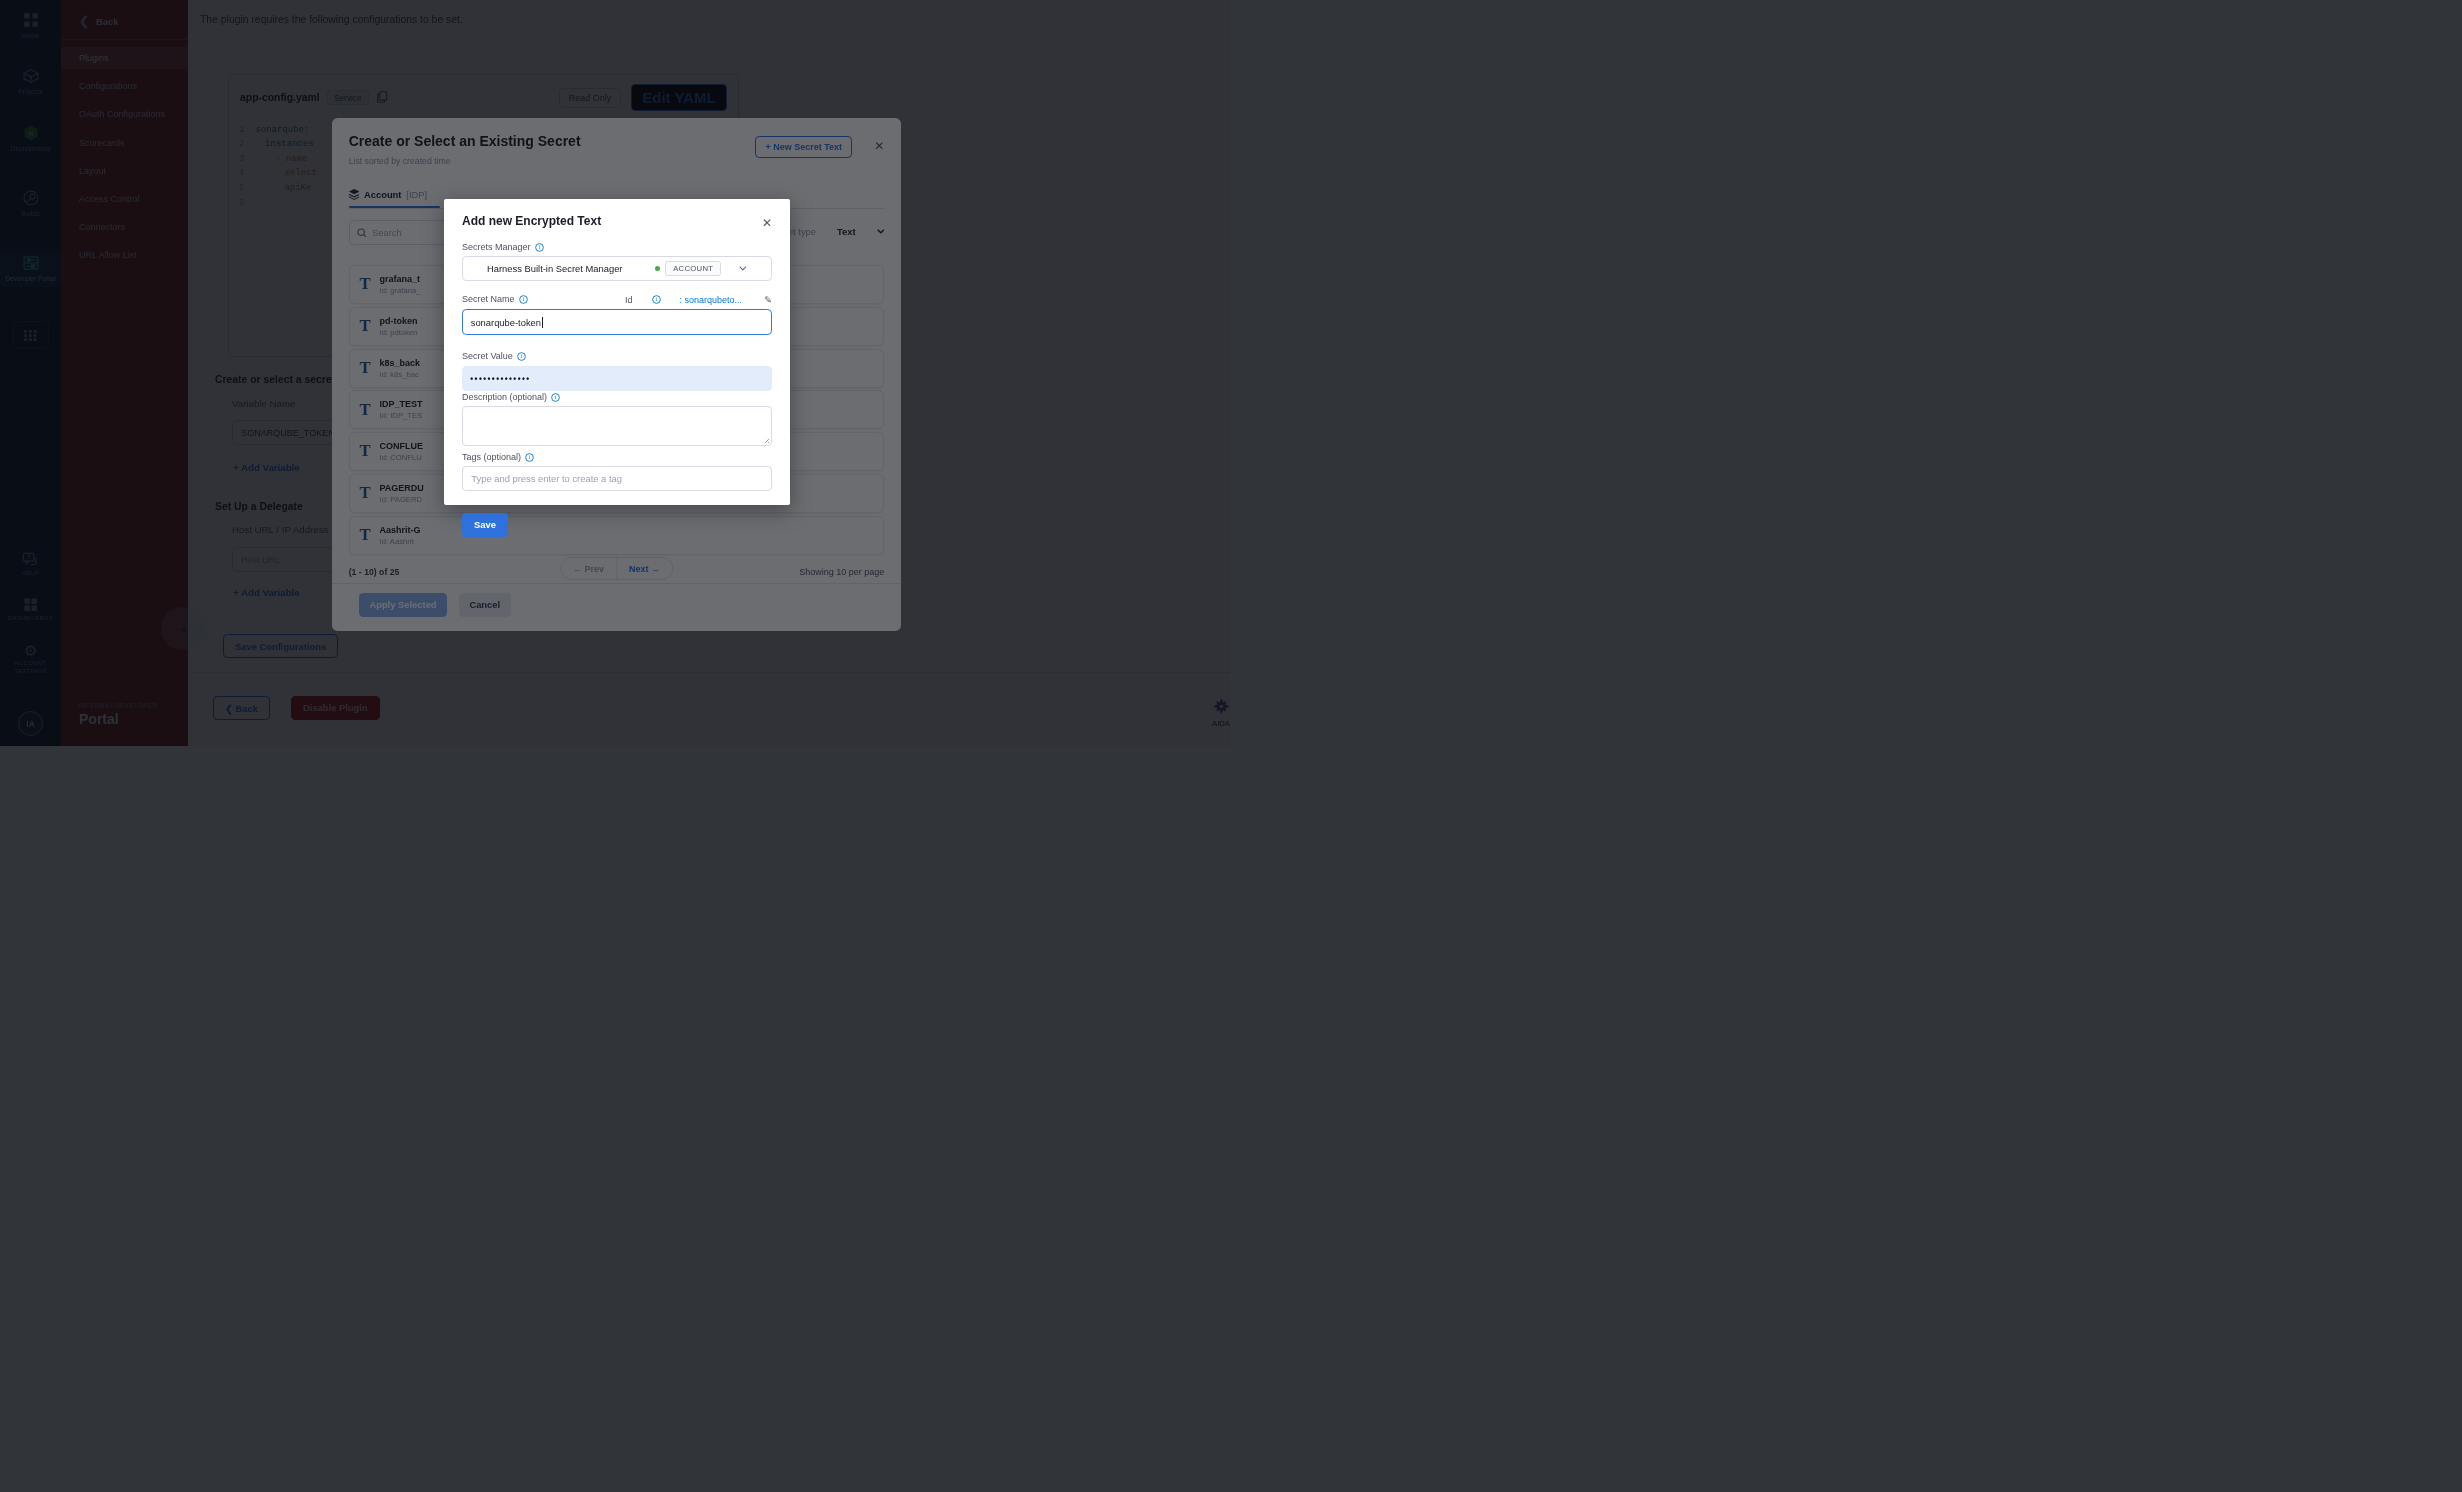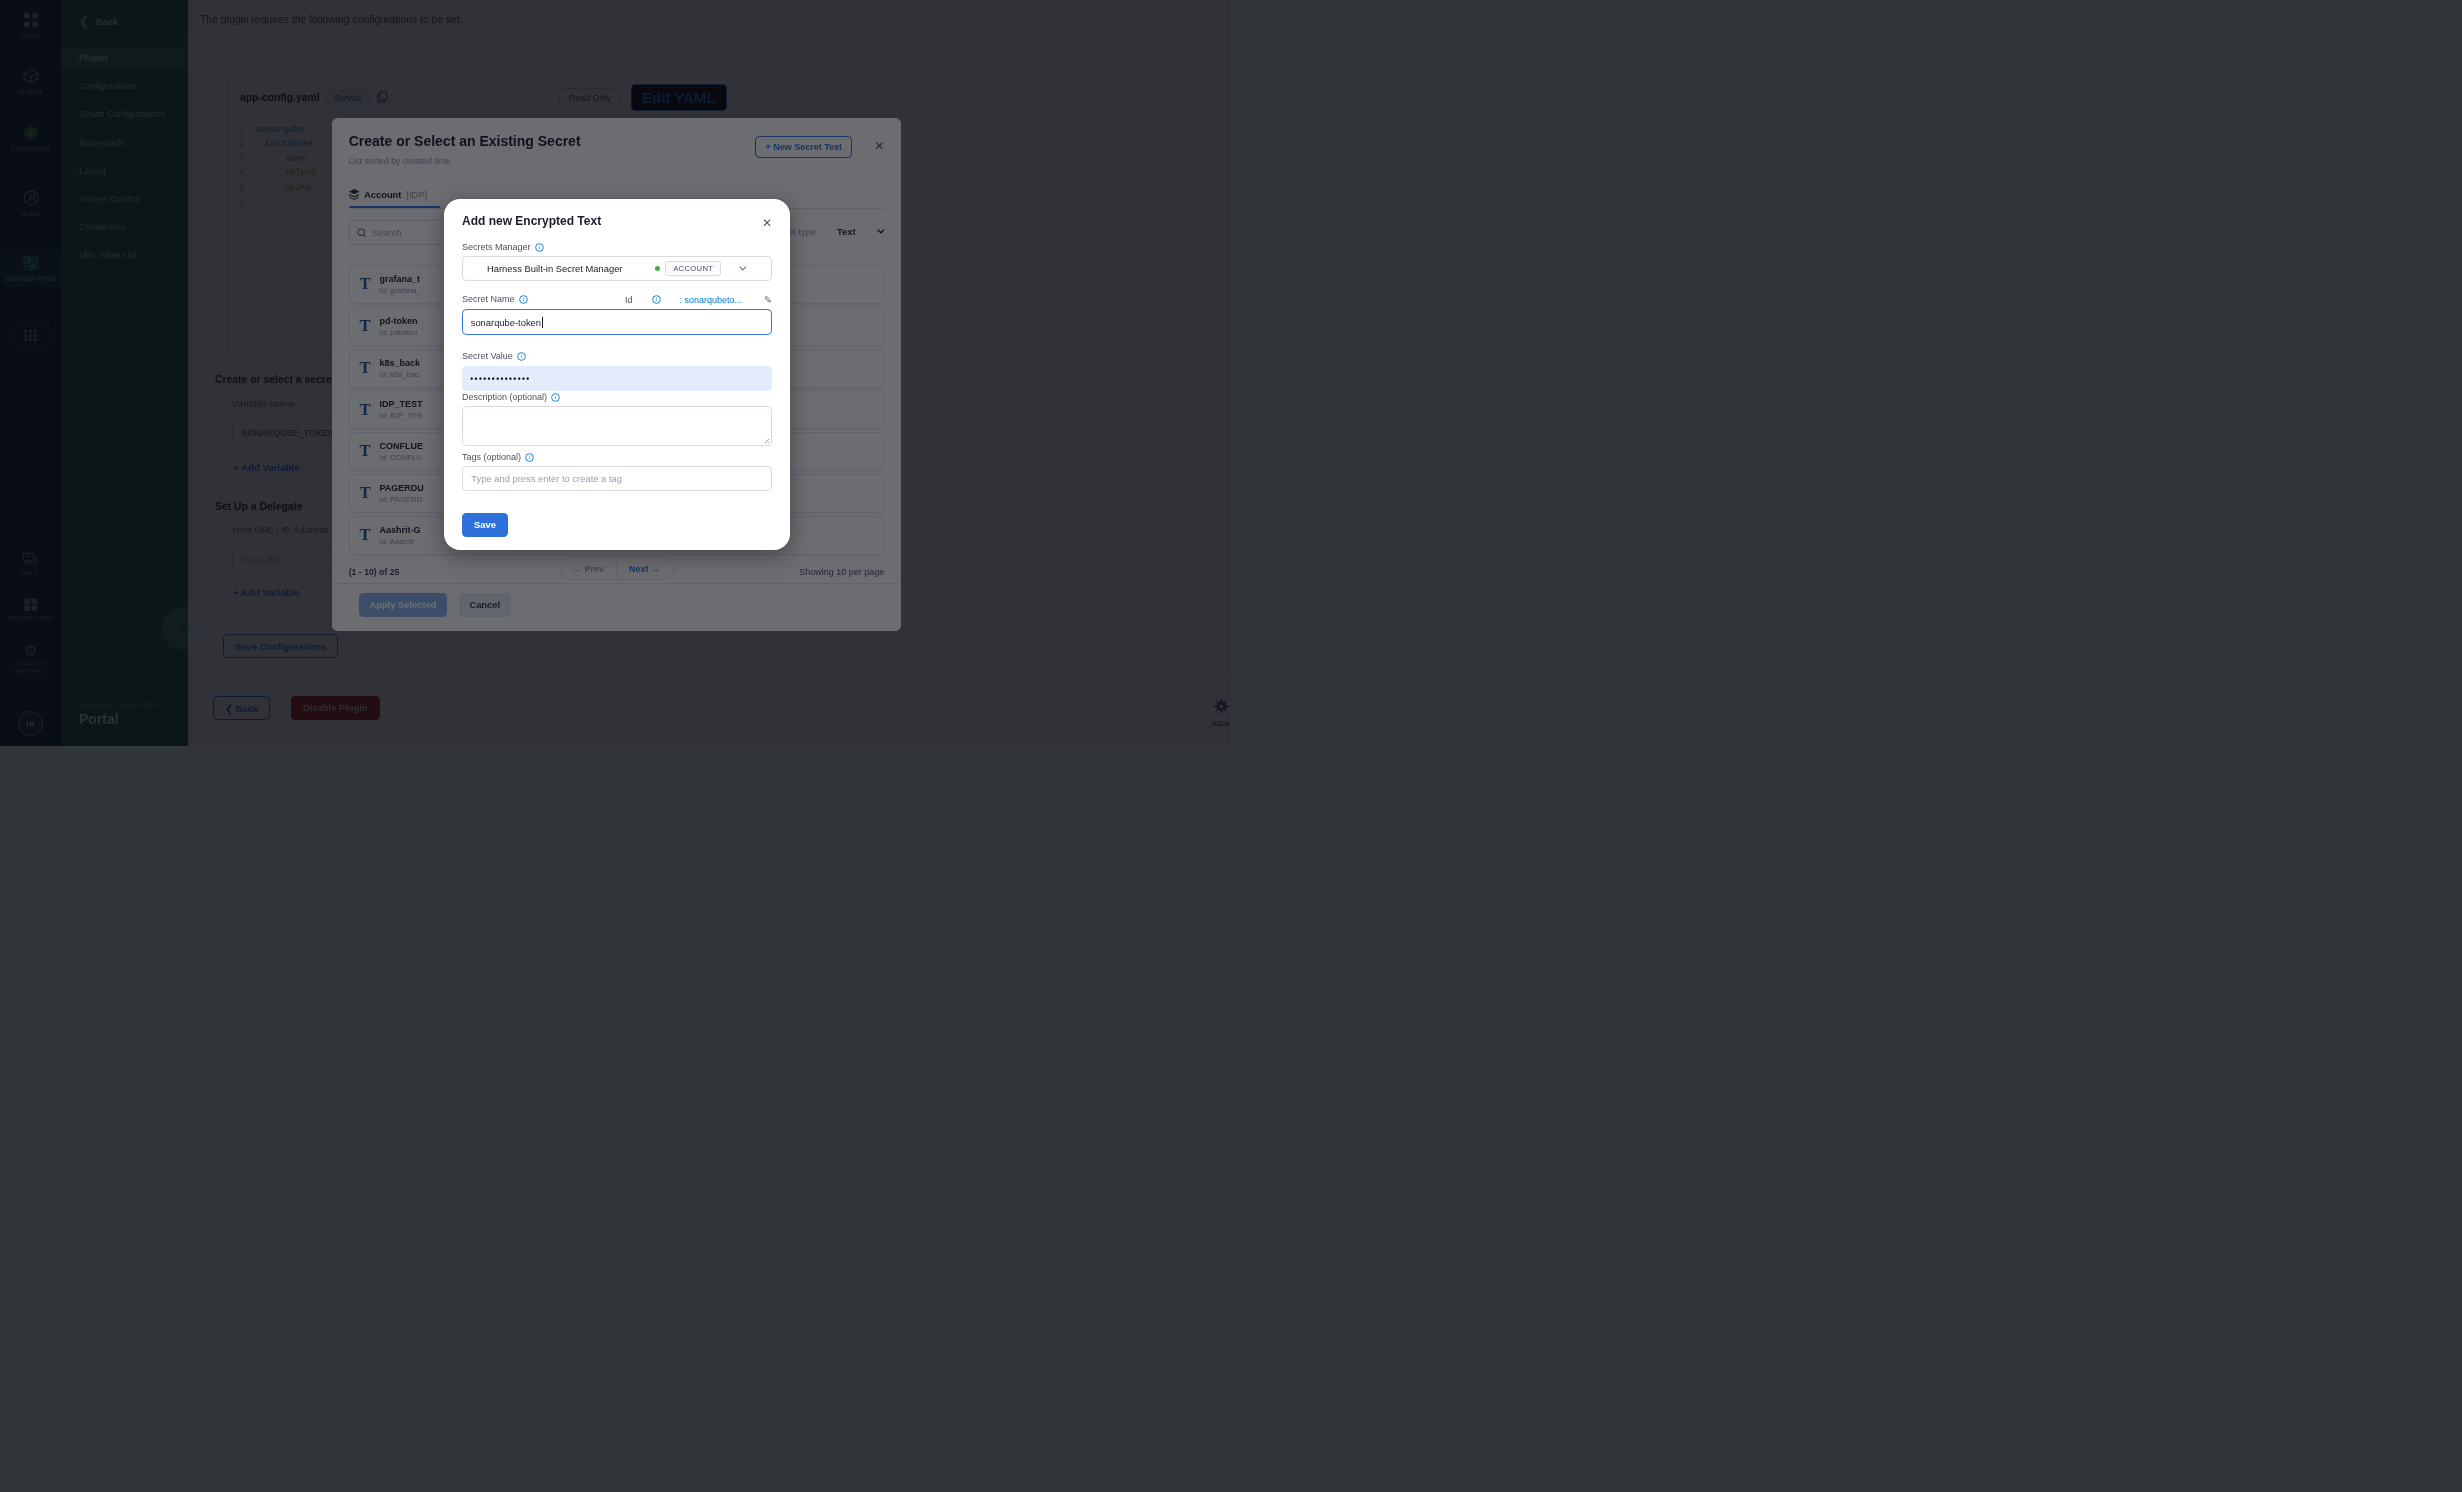--- a/index.html
+++ b/index.html
@@ -15,21 +15,21 @@
   .mainnav { position:absolute; left:0; top:0; width:61px; height:100%; background:#0a1b2e; z-index:1; }
   .mn-item { position:absolute; left:0; width:61px; text-align:center; color:#7d8ea0; cursor:pointer; }
   .mn-item svg { display:block; margin:0 auto 2.8px; }
   .mn-label { font-size:6.6px; letter-spacing:0.1px; line-height:7.7px; display:block; }
   .mn-active { background:rgba(61,199,192,0.10); border-radius:5.6px; padding:4.2px 0; }
   .mn-grid-btn { position:absolute; left:12.5px; top:321px; width:36px; height:28px; border:0.7px solid rgba(255,255,255,0.14); border-radius:5.6px; display:flex; align-items:center; justify-content:center; }
   .mn-bottom-label { font-size:6px; letter-spacing:0.3px; }
   .avatar { position:absolute; left:18px; top:711px; width:25px; height:25px; border:1.4px solid #8b97a3; border-radius:50%; color:#cfd8e0; font-size:8.3px; font-weight:bold; display:flex; align-items:center; justify-content:center; background:#17263a; }
 
   
-  .subnav { position:absolute; left:61px; top:0; width:127px; height:100%; background:#14532d; z-index:1; color:#cfd9e2; }
+  .subnav { position:absolute; left:61px; top:0; width:127px; height:100%; background:#7f1d1d; z-index:1; color:#cfd9e2; }
   .sn-back { display:flex; align-items:center; gap:7px; padding:14px 12.5px 11px 18px; font-size:9.4px; font-weight:bold; color:#cfd9e2; cursor:pointer; }
   .sn-back .chev { font-size:12px; color:#9fb0c0; }
   .sn-divider { height:0.7px; background:rgba(255,255,255,0.16); margin:0 0 7px; }
   .sn-item { padding:6.3px 7px 6.3px 18px; font-size:9px; color:#c0ccd8; cursor:pointer; margin:5.6px 0; white-space:nowrap; }
   .sn-item.on { background:rgba(255,255,255,0.13); color:#ffffff; }
   .sn-brand { position:absolute; left:18px; bottom:19.5px; }
   .sn-brand-small { font-size:6.3px; letter-spacing:0.4px; color:#8b97a3; }
   .sn-brand-big { font-size:14px; font-weight:bold; color:#e4eaf0; margin-top:1.4px; }
   .collapse-fab { position:absolute; left:161px; top:607px; width:43px; height:43px; border-radius:50%; background:rgba(210,220,232,0.25); z-index:2; display:flex; align-items:center; justify-content:center; color:#32404e; font-size:9px; }
 
@@ -87,21 +87,21 @@
   .mo-pager { position:absolute; left:50%; transform:translateX(-50%); top:439px; display:flex; border:0.7px solid #e2e4ec; border-radius:12px; overflow:hidden; background:#fff; }
   .pg-btn { padding:5.6px 12px; font-size:9px; font-weight:bold; }
   .pg-prev { color:#9aa0ab; border-right:0.7px solid #e2e4ec; }
   .pg-next { color:#2e71dc; cursor:pointer; }
   .mo-perpage { position:absolute; right:16.7px; top:449px; font-size:9px; color:#4f5162; }
   .mo-divider2 { position:absolute; left:0; right:0; top:465px; height:0.7px; background:#e4e7ec; }
   .mo-apply { position:absolute; left:27px; top:475px; border:none; border-radius:4.2px; background:#2e71dc; opacity:.55; color:#fff; font-size:9.4px; font-weight:bold; padding:6.3px 10.4px; }
   .mo-cancel { position:absolute; left:127px; top:475px; border:none; border-radius:4.2px; background:#e8ebf0; color:#39394d; font-size:9.4px; font-weight:bold; padding:6.3px 10.4px; cursor:pointer; }
 
   
-  .modal-inner { position:absolute; left:444px; top:199px; width:346px; height:351px; background:#fff; border-radius:16px; z-index:40; box-shadow:0 5.6px 21px rgba(0,0,0,0.35); }
+  .modal-inner { position:absolute; left:444px; top:199px; width:346px; height:306px; background:#fff; border-radius:2px; z-index:40; box-shadow:0 5.6px 21px rgba(0,0,0,0.35); }
   .mi-title { position:absolute; left:18px; top:15.3px; font-size:12px; font-weight:bold; color:#1c1c28; }
   .mi-close { right:18px; top:16.7px; }
   .mi-label { position:absolute; left:18px; font-size:9px; color:#4f5162; display:flex; align-items:center; gap:4.2px; }
   .mi-select { position:absolute; left:18px; top:57px; width:310px; height:25px; border:0.7px solid #d9dae5; border-radius:4.2px; display:flex; align-items:center; padding:0 24px; cursor:pointer; }
   .mi-select .val { font-size:9.4px; color:#22222a; flex:1; }
   .dot { width:5.6px; height:5.6px; border-radius:50%; background:#42ab45; margin-right:4.9px; }
   .scope-badge { background:#fafbfc; border:0.7px solid #d9dae5; border-radius:2.8px; font-size:7.7px; letter-spacing:0.3px; color:#4f5162; padding:2.1px 7px; margin-right:18px; }
   .mi-idrow { position:absolute; right:18px; top:95px; display:flex; align-items:center; gap:19px; font-size:9px; }
   .mi-idrow .idp { color:#4f5162; }
   .mi-idrow .idv { color:#0278d5; }

